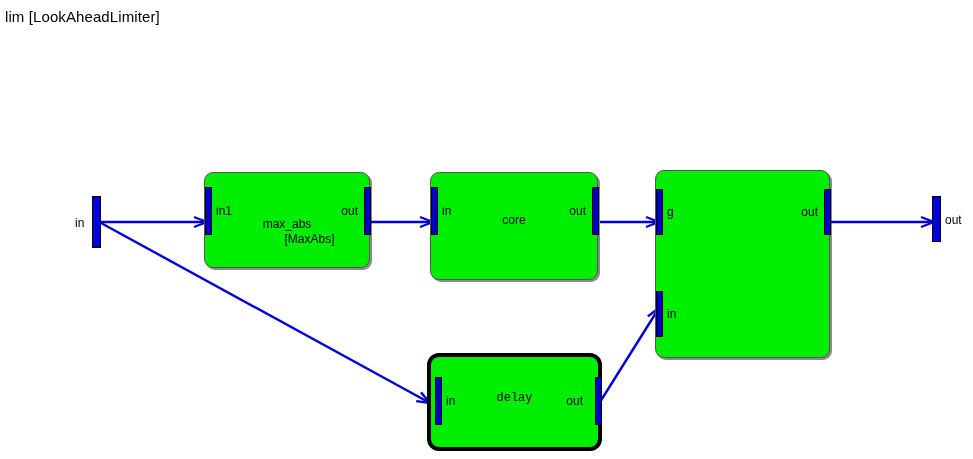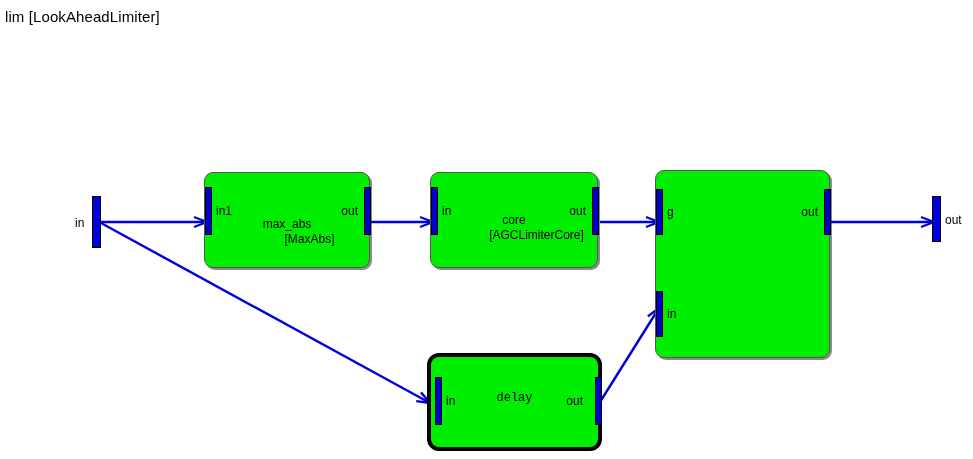--- a/index.html
+++ b/index.html
@@ -137,22 +137,22 @@
     </svg>
 
   <div id="blocks-layer">
       <div class="block" style="left: 204px; top: 172px; width: 166px; height: 96px;">
         <div class="block-label" style="top: 44px; text-align: center;"><span>max_abs</span><span class="ln2">[MaxAbs]</span></div>
         <div class="port" style="left: 0px; top: 14px; height: 48px;"></div>
         <div class="port-label" style="top: 32px; left: 11px;">in1</div>
         <div class="port" style="left: 159px; top: 14px; height: 48px;"></div>
         <div class="port-label" style="top: 32px; left: auto; right: 11px;">out</div>
       </div>
-      <div class="block" style="left: 430px; top: 172px; width: 168px; height: 96px;">
-        <div class="block-label" style="top: 40px;"><span>core</span><span class="ln2">[AGCLimiterCore]</span></div>
+      <div class="block" style="left: 430px; top: 172px; width: 168px; height: 108px;">
+        <div class="block-label" style="top: 40px;"><span>core</span></div>
         <div class="port" style="left: 0px; top: 14px; height: 48px;"></div>
         <div class="port-label" style="top: 32px; left: 11px;">in</div>
         <div class="port" style="left: 161px; top: 14px; height: 48px;"></div>
         <div class="port-label" style="top: 32px; left: auto; right: 11px;">out</div>
       </div>
       <div class="block" style="left: 655px; top: 170px; width: 175px; height: 188px;">
         <div class="port" style="left: 0px; top: 18px; height: 46px;"></div>
         <div class="port-label" style="top: 35px; left: 11px;">g</div>
         <div class="port" style="left: 0px; top: 120px; height: 46px;"></div>
         <div class="port-label" style="top: 137px; left: 11px;">in</div>

